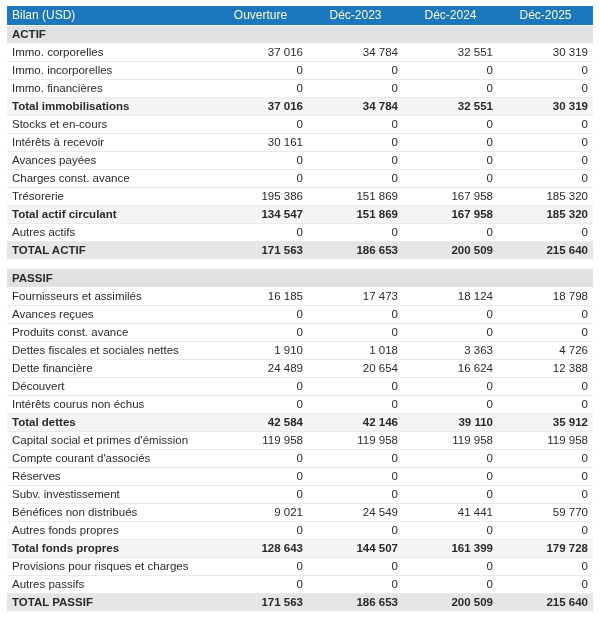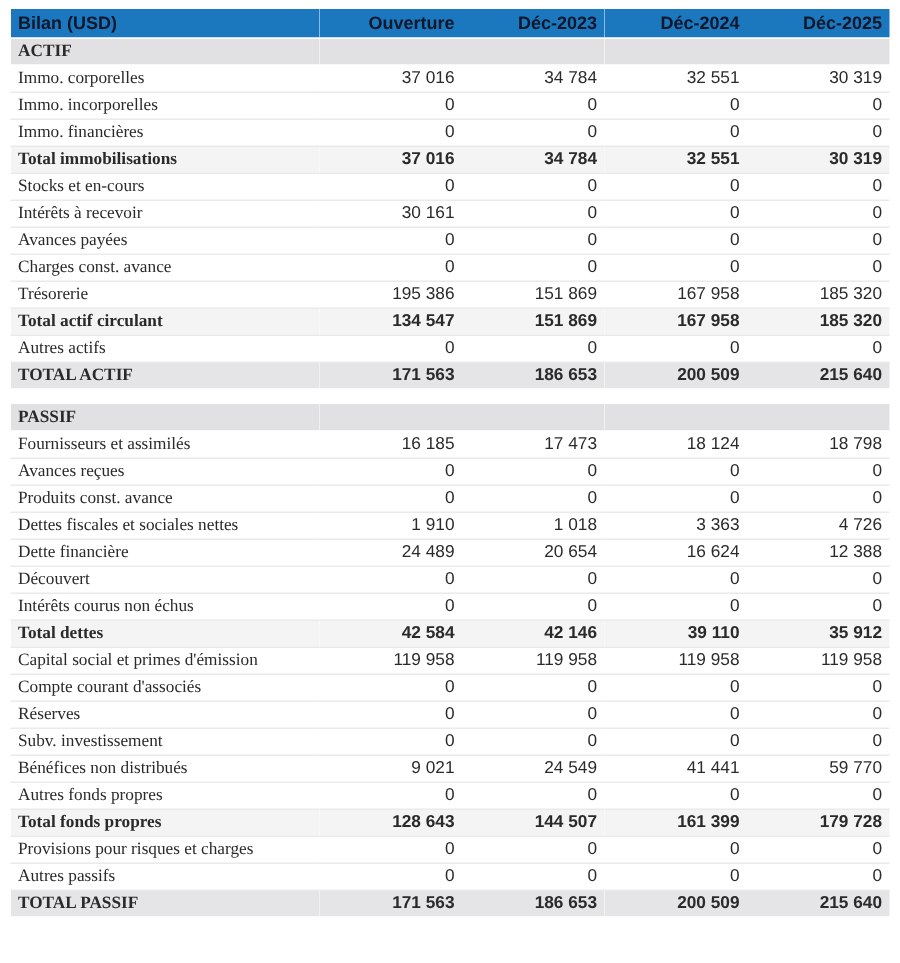--- a/index.html
+++ b/index.html
@@ -21,35 +21,35 @@
     table-layout: fixed;
   }
   table.balance th, table.balance td {
     box-sizing: border-box;
     padding: 0 5px;
     overflow: hidden;
     white-space: nowrap;
   }
   thead th {
     background: #1b78bf;
-    color: #0f172a;
+    color: #fef9c3;
     font-size: 12px;
-    font-weight: bold;
+    font-weight: normal;
     height: 19px;
     border-bottom: 1px solid #ffffff;
   }
   th.label-col { text-align: left; width: 206px; }
-  th.num-col   { text-align: right; width: 95px; }
+  th.num-col   { width: 95px; }
 
   td {
     font-size: 11.5px;
     color: #2a2a2a;
     height: 18px;
   }
-  td.label { text-align: left; font-family: Liberation Serif, serif; }
+  td.label { text-align: left; }
   td.num   { text-align: right; }
 
   tr.row-normal td {
     background: #ffffff;
     border-bottom: 1px solid #eaeaea;
   }
   tr.row-section td {
     background: #e1e1e3;
     font-weight: bold;
     border-bottom: 1px solid #ffffff;

